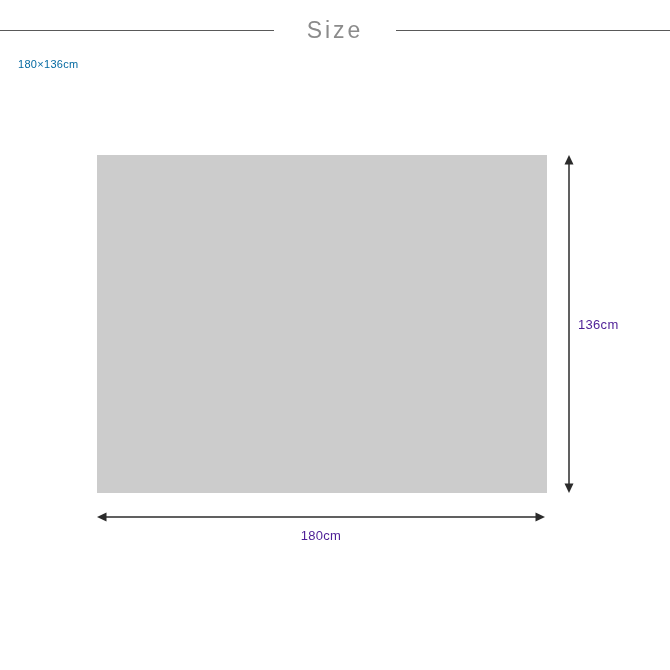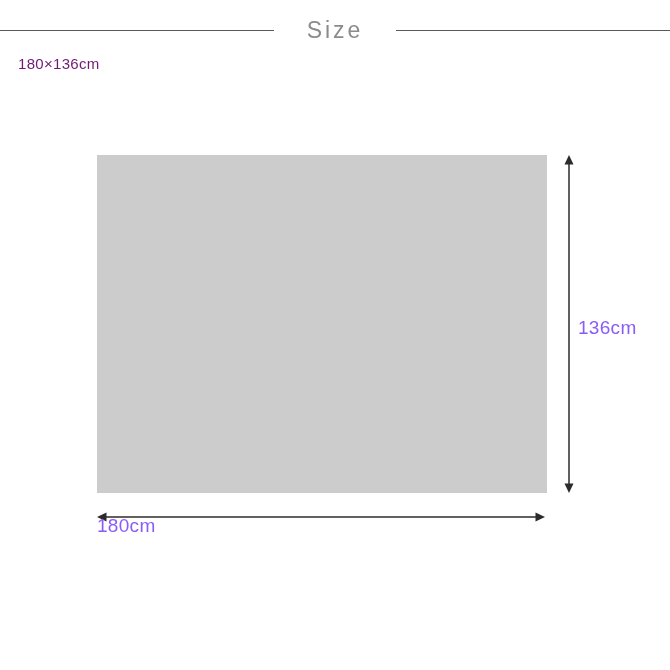--- a/index.html
+++ b/index.html
@@ -35,50 +35,50 @@
     font-weight: 300;
     letter-spacing: 3px;
     color: #8b8b8b;
     line-height: 1;
   }
   
   .description {
     position: absolute;
     left: 18px;
     top: 52px;
-    font-size: 15px;
+    font-size: 11px;
     line-height: 24px;
-    color: #701a75;
+    color: #0369a1;
     letter-spacing: 0.3px;
     text-align: right;
   }
   .arrow-overlay {
     position: absolute;
     left: 0;
     top: 0;
     width: 670px;
     height: 670px;
     pointer-events: none;
   }
   .dim-label {
     position: absolute;
-    font-size: 19px;
-    color: #8b5cf6;
+    font-size: 13px;
+    color: #4c1d95;
     line-height: 1;
     letter-spacing: 0.3px;
   }
   .dim-label.height {
     left: 578px;
     top: 318px;
   }
   .dim-label.width {
     left: 97px;
-    top: 516px;
+    top: 529px;
     width: 448px;
-    text-align: left;
+    text-align: center;
   }
 </style>
 </head>
 <body>
 
 <div class="page">
 
   <div class="header">
     <div class="rule"></div>
     <div class="title">Size</div>

